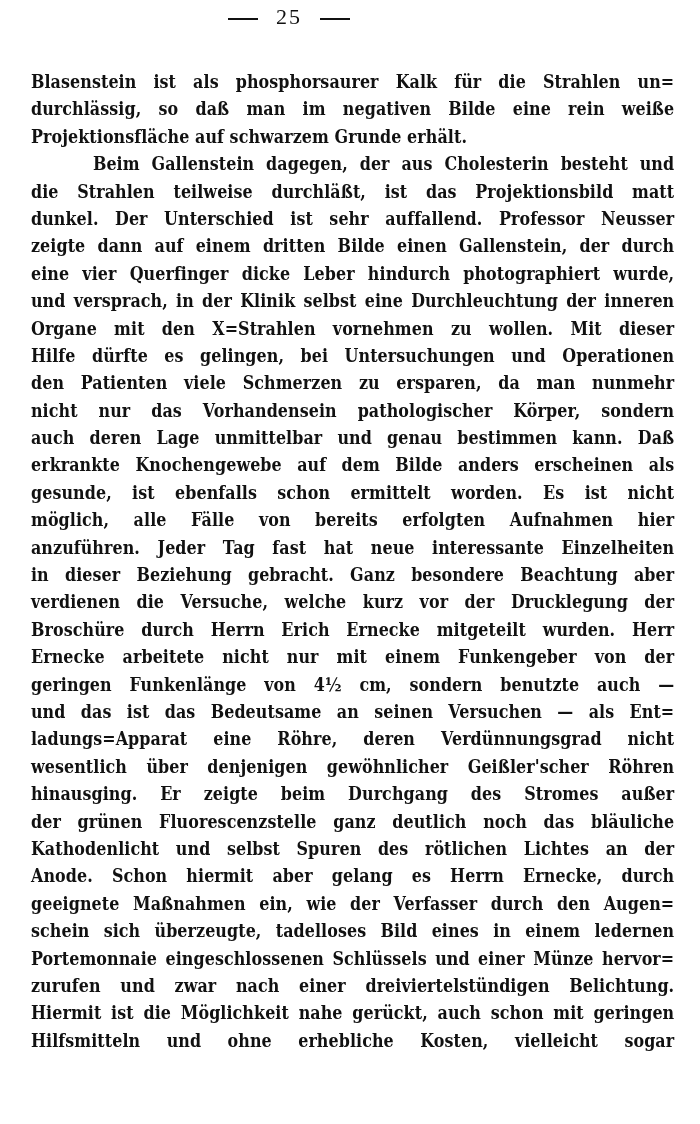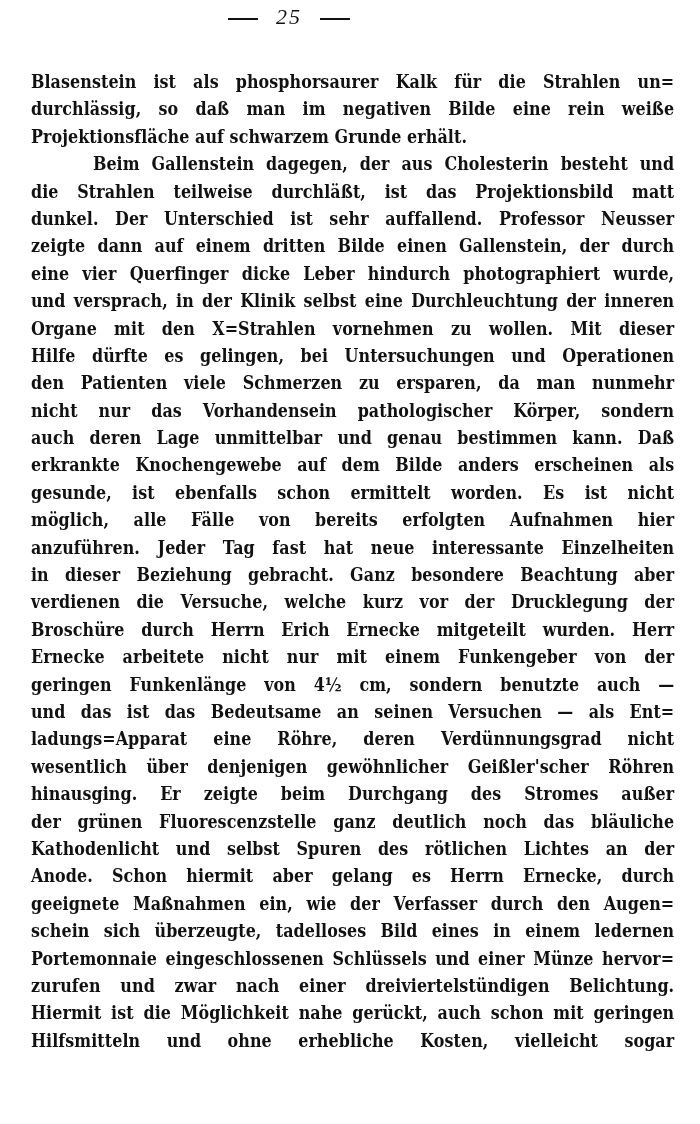--- a/index.html
+++ b/index.html
@@ -6,21 +6,20 @@
   body { width: 700px; height: 1124px; position: relative; overflow: hidden; }
   .page {
     position: absolute; left: 0; top: 0; width: 700px; height: 1124px;
     background: #ffffff; color: #111111;
     font-family: "DejaVu Serif", serif;
   }
   .page-number {
     position: absolute; top: 4px; left: 0; width: 578px; text-align: center;
     font-family: "Liberation Serif", serif; font-size: 22px; letter-spacing: 2px;
     color: #111;
-    font-style: italic;
   }
   .page-number .dash { display: inline-block; width: 30px; height: 2px; background: #111; vertical-align: middle; margin: 0 18px; }
   .body-text {
     position: absolute; top: 68px; left: 0; width: 700px;
   }
   .line {
     position: relative; height: 27.4px; line-height: 27.4px;
     font-size: 18.5px; font-weight: bold; white-space: nowrap;
     padding-left: 36px; padding-right: 30px; box-sizing: border-box;
     text-align: justify; text-align-last: justify; letter-spacing: 0.1px;

